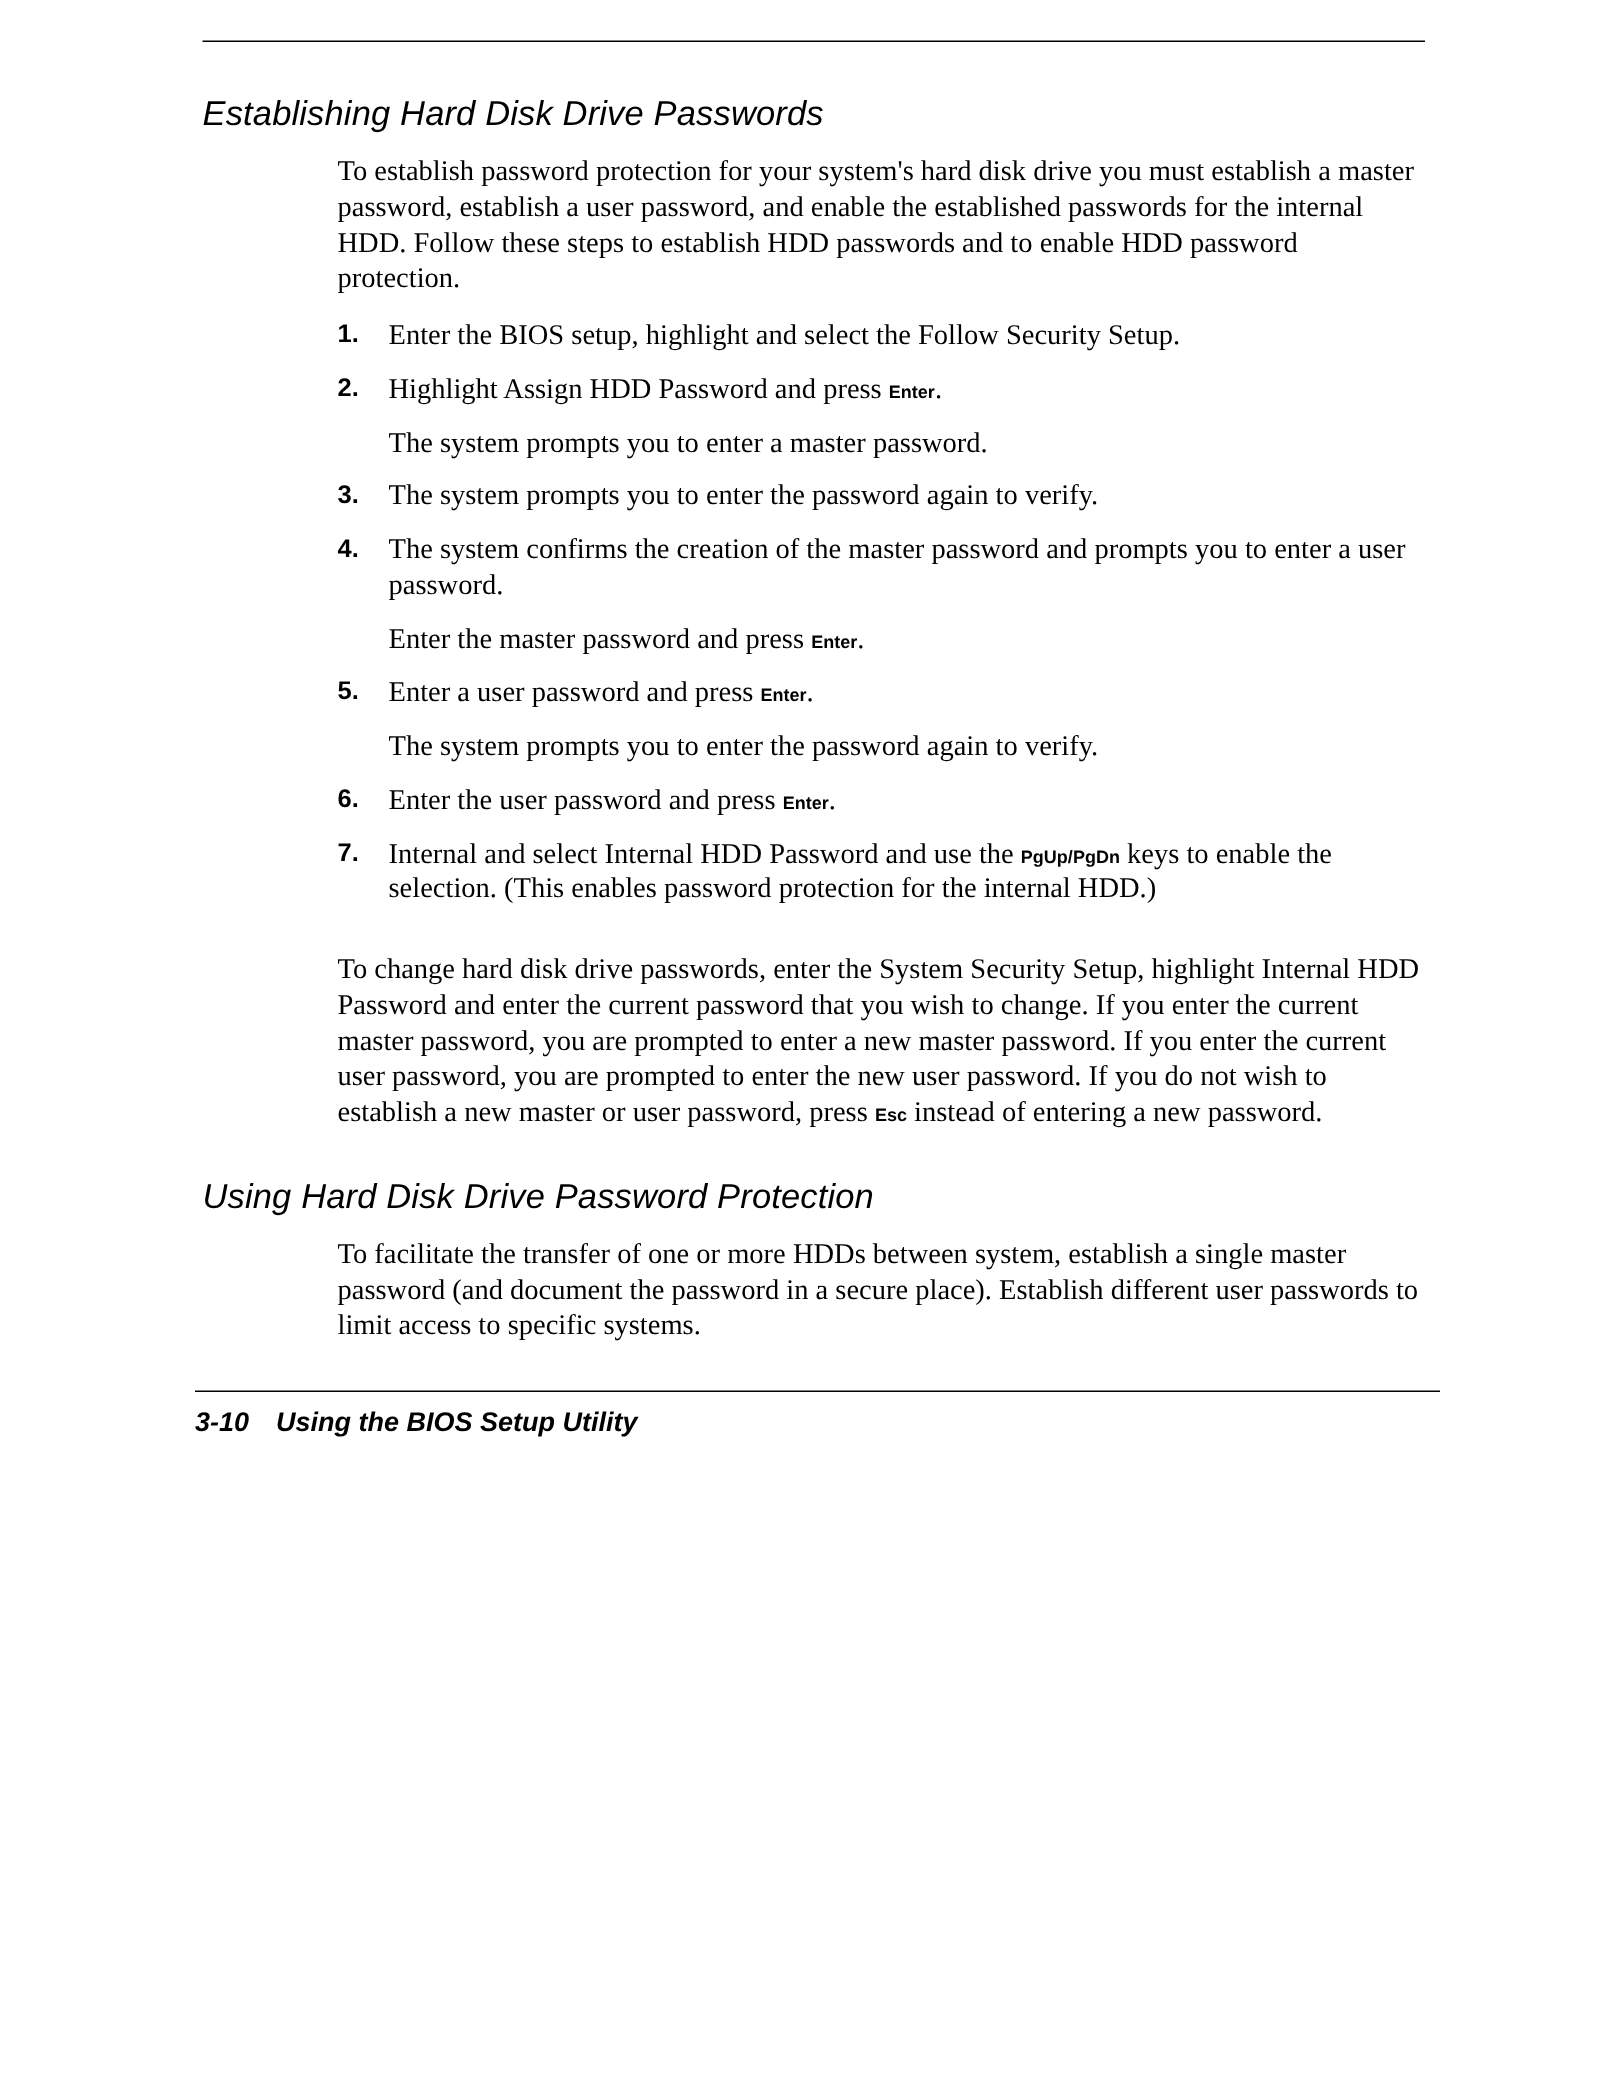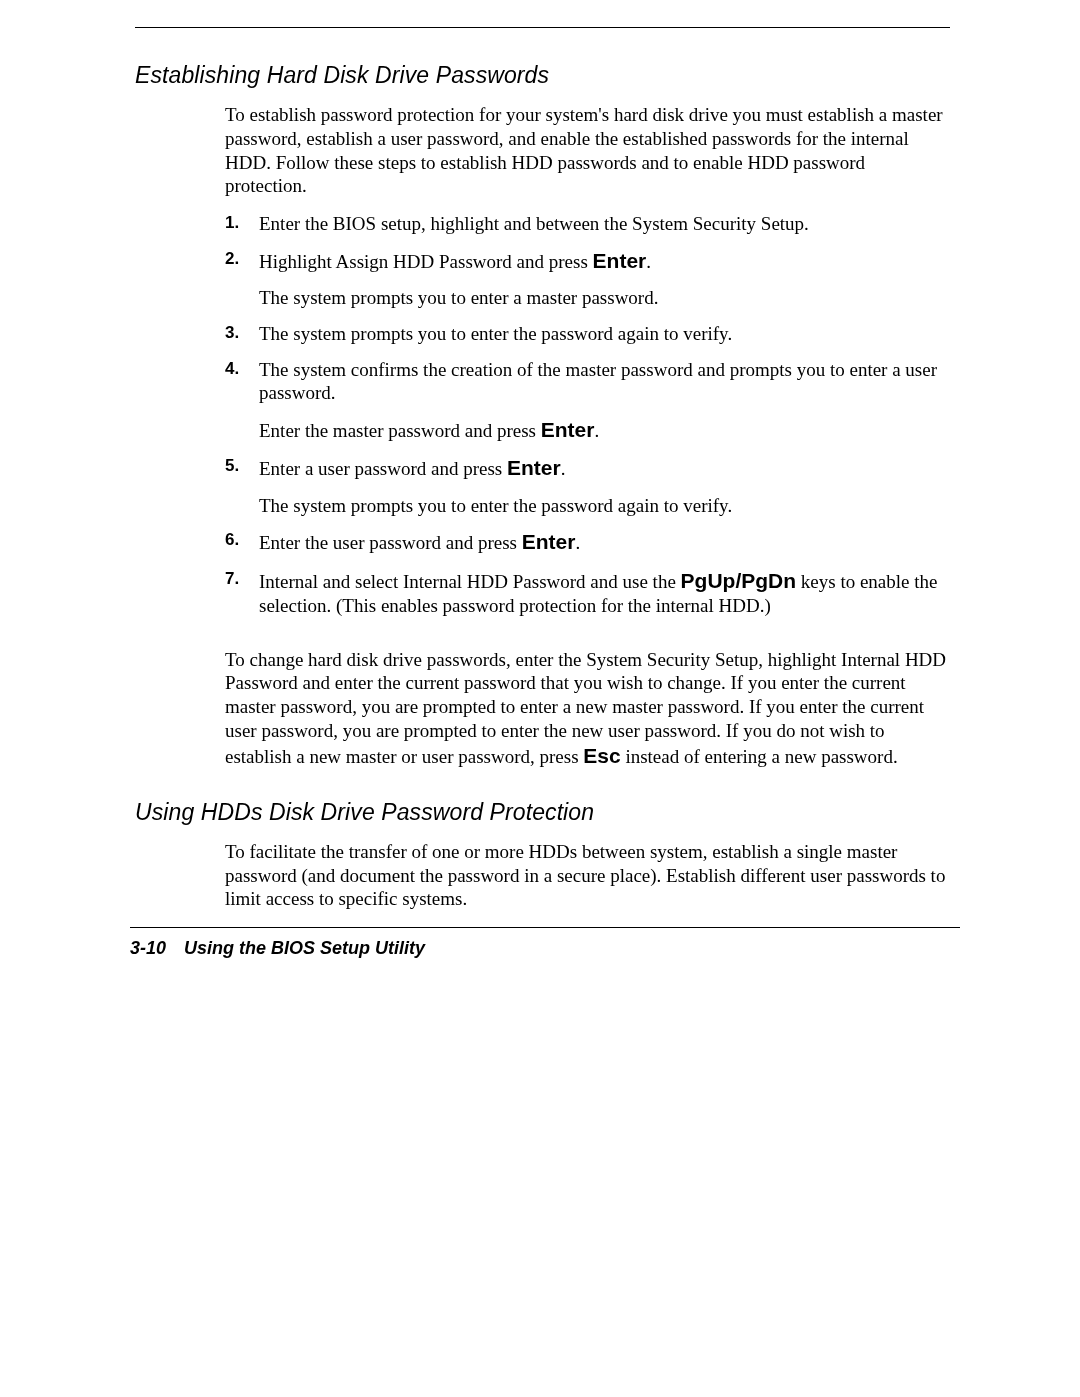--- a/index.html
+++ b/index.html
@@ -59,21 +59,21 @@
   }
   ol.steps > li .step-body p {
     margin: 0 0 12px 0;
   }
   ol.steps > li .step-body p:last-child {
     margin-bottom: 0;
   }
   .sans-bold {
     font-family: Arial, Helvetica, sans-serif;
     font-weight: bold;
-    font-size: 21px;
+    font-size: 12px;
   }
   .footer-area {
     position: absolute;
     left: 130px;
     right: 120px;
     bottom: 438px;
   }
   .bottom-rule {
     border-top: 1px solid #000;
     margin-bottom: 10px;
@@ -96,21 +96,21 @@
   <div class="top-rule"></div>
 
   <div class="section">
     <h2 class="section-heading">Establishing Hard Disk Drive Passwords</h2>
     <div class="body-block">
       <p class="para">To establish password protection for your system's hard disk drive you must establish a master password, establish a user password, and enable the established passwords for the internal HDD. Follow these steps to establish HDD passwords and to enable HDD password protection.</p>
       <ol class="steps" id="steps-list">
           <li>
             <span class="num">1.</span>
             <div class="step-body">
-              <p><span>Enter the BIOS setup, highlight and between the System Security Setup.</span></p>
+              <p><span>Enter the BIOS setup, highlight and select the Follow Security Setup.</span></p>
             </div>
           </li>
           <li>
             <span class="num">2.</span>
             <div class="step-body">
               <p><span>Highlight Assign HDD Password and press </span><span class="sans-bold">Enter</span><span>.</span></p>
               <p><span>The system prompts you to enter a master password.</span></p>
             </div>
           </li>
           <li>
@@ -149,21 +149,21 @@
     </div>
   </div>
 
   <div class="section">
     <div class="body-block">
       <p class="para" id="section2-para"><span>To change hard disk drive passwords, enter the System Security Setup, highlight Internal HDD Password and enter the current password that you wish to change. If you enter the current master password, you are prompted to enter a new master password. If you enter the current user password, you are prompted to enter the new user password. If you do not wish to establish a new master or user password, press </span><span class="sans-bold">Esc</span><span> instead of entering a new password.</span></p>
     </div>
   </div>
 
   <div class="section">
-    <h2 class="section-heading">Using HDDs Disk Drive Password Protection</h2>
+    <h2 class="section-heading">Using Hard Disk Drive Password Protection</h2>
     <div class="body-block">
       <p class="para">To facilitate the transfer of one or more HDDs between system, establish a single master password (and document the password in a secure place). Establish different user passwords to limit access to specific systems.</p>
     </div>
   </div>
 
   <div class="footer-area">
     <div class="bottom-rule"></div>
     <div class="footer-text">
       <span class="pagenum">3-10</span><span>Using the BIOS Setup Utility</span>
     </div>

